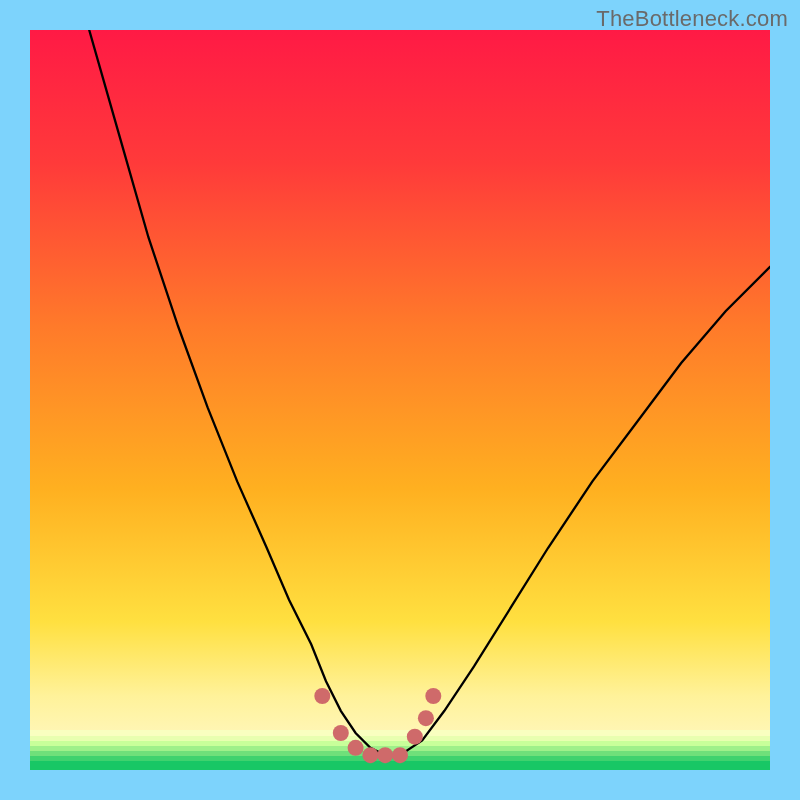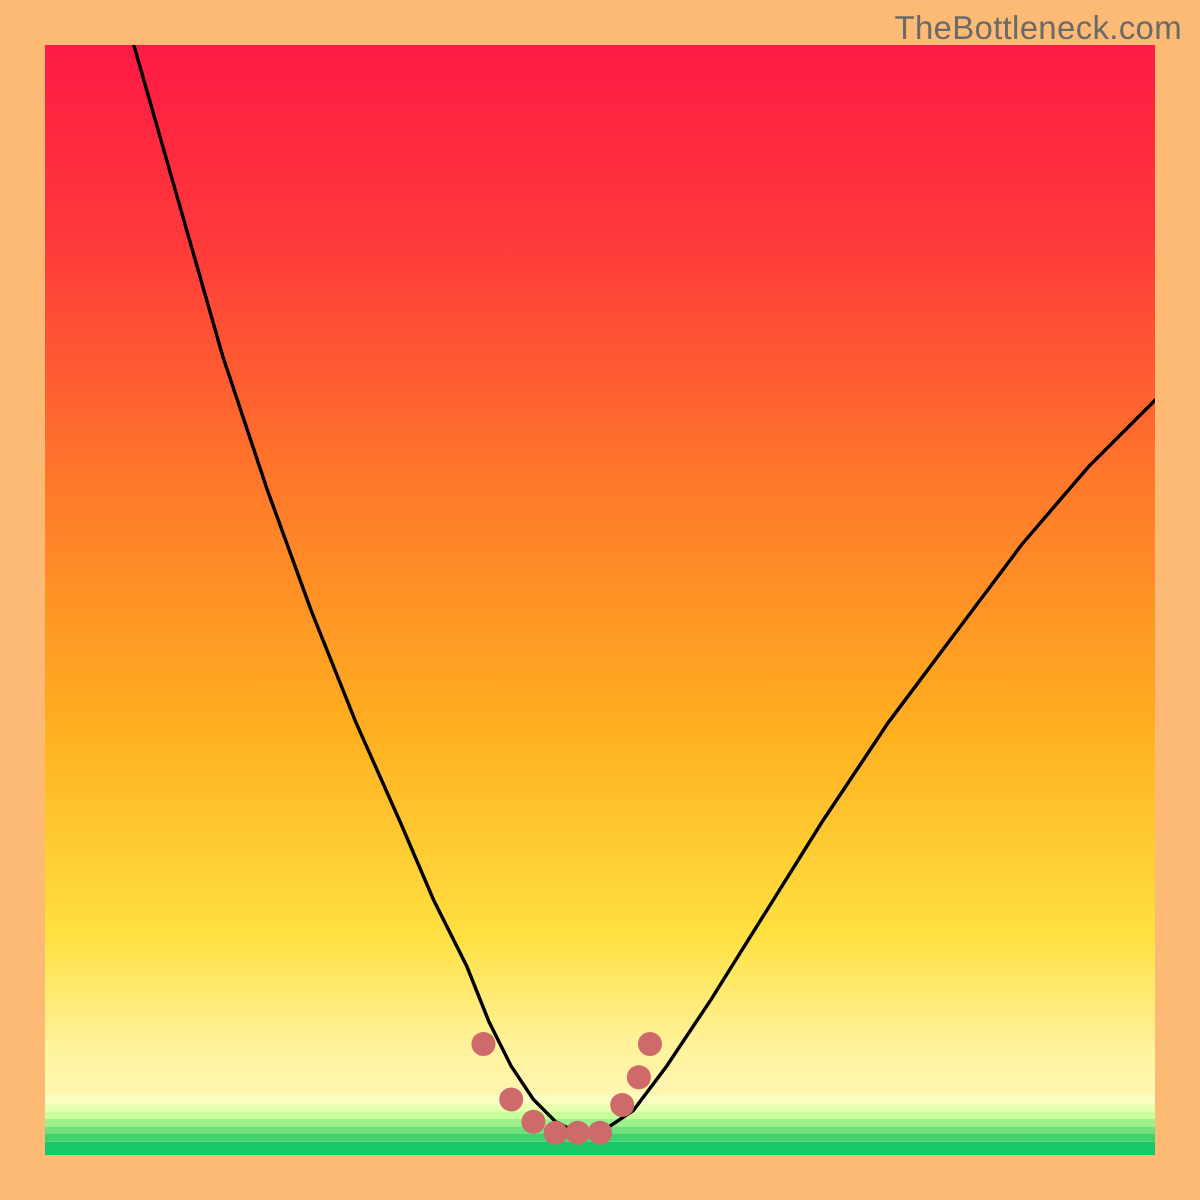--- a/index.html
+++ b/index.html
@@ -7,21 +7,21 @@
     padding: 0;
     width: 800px;
     height: 800px;
     background: #000;
     position: relative;
     font-family: Arial, sans-serif;
   }
   .outer {
     width: 800px;
     height: 800px;
-    background: #fdba74;
+    background: #7dd3fc;
     position: relative;
   }
   .watermark {
     position: absolute;
     top: 6px;
     right: 12px;
     color: #6a6a6a;
     font-size: 22px;
     font-weight: 500;
     letter-spacing: 0.2px;

